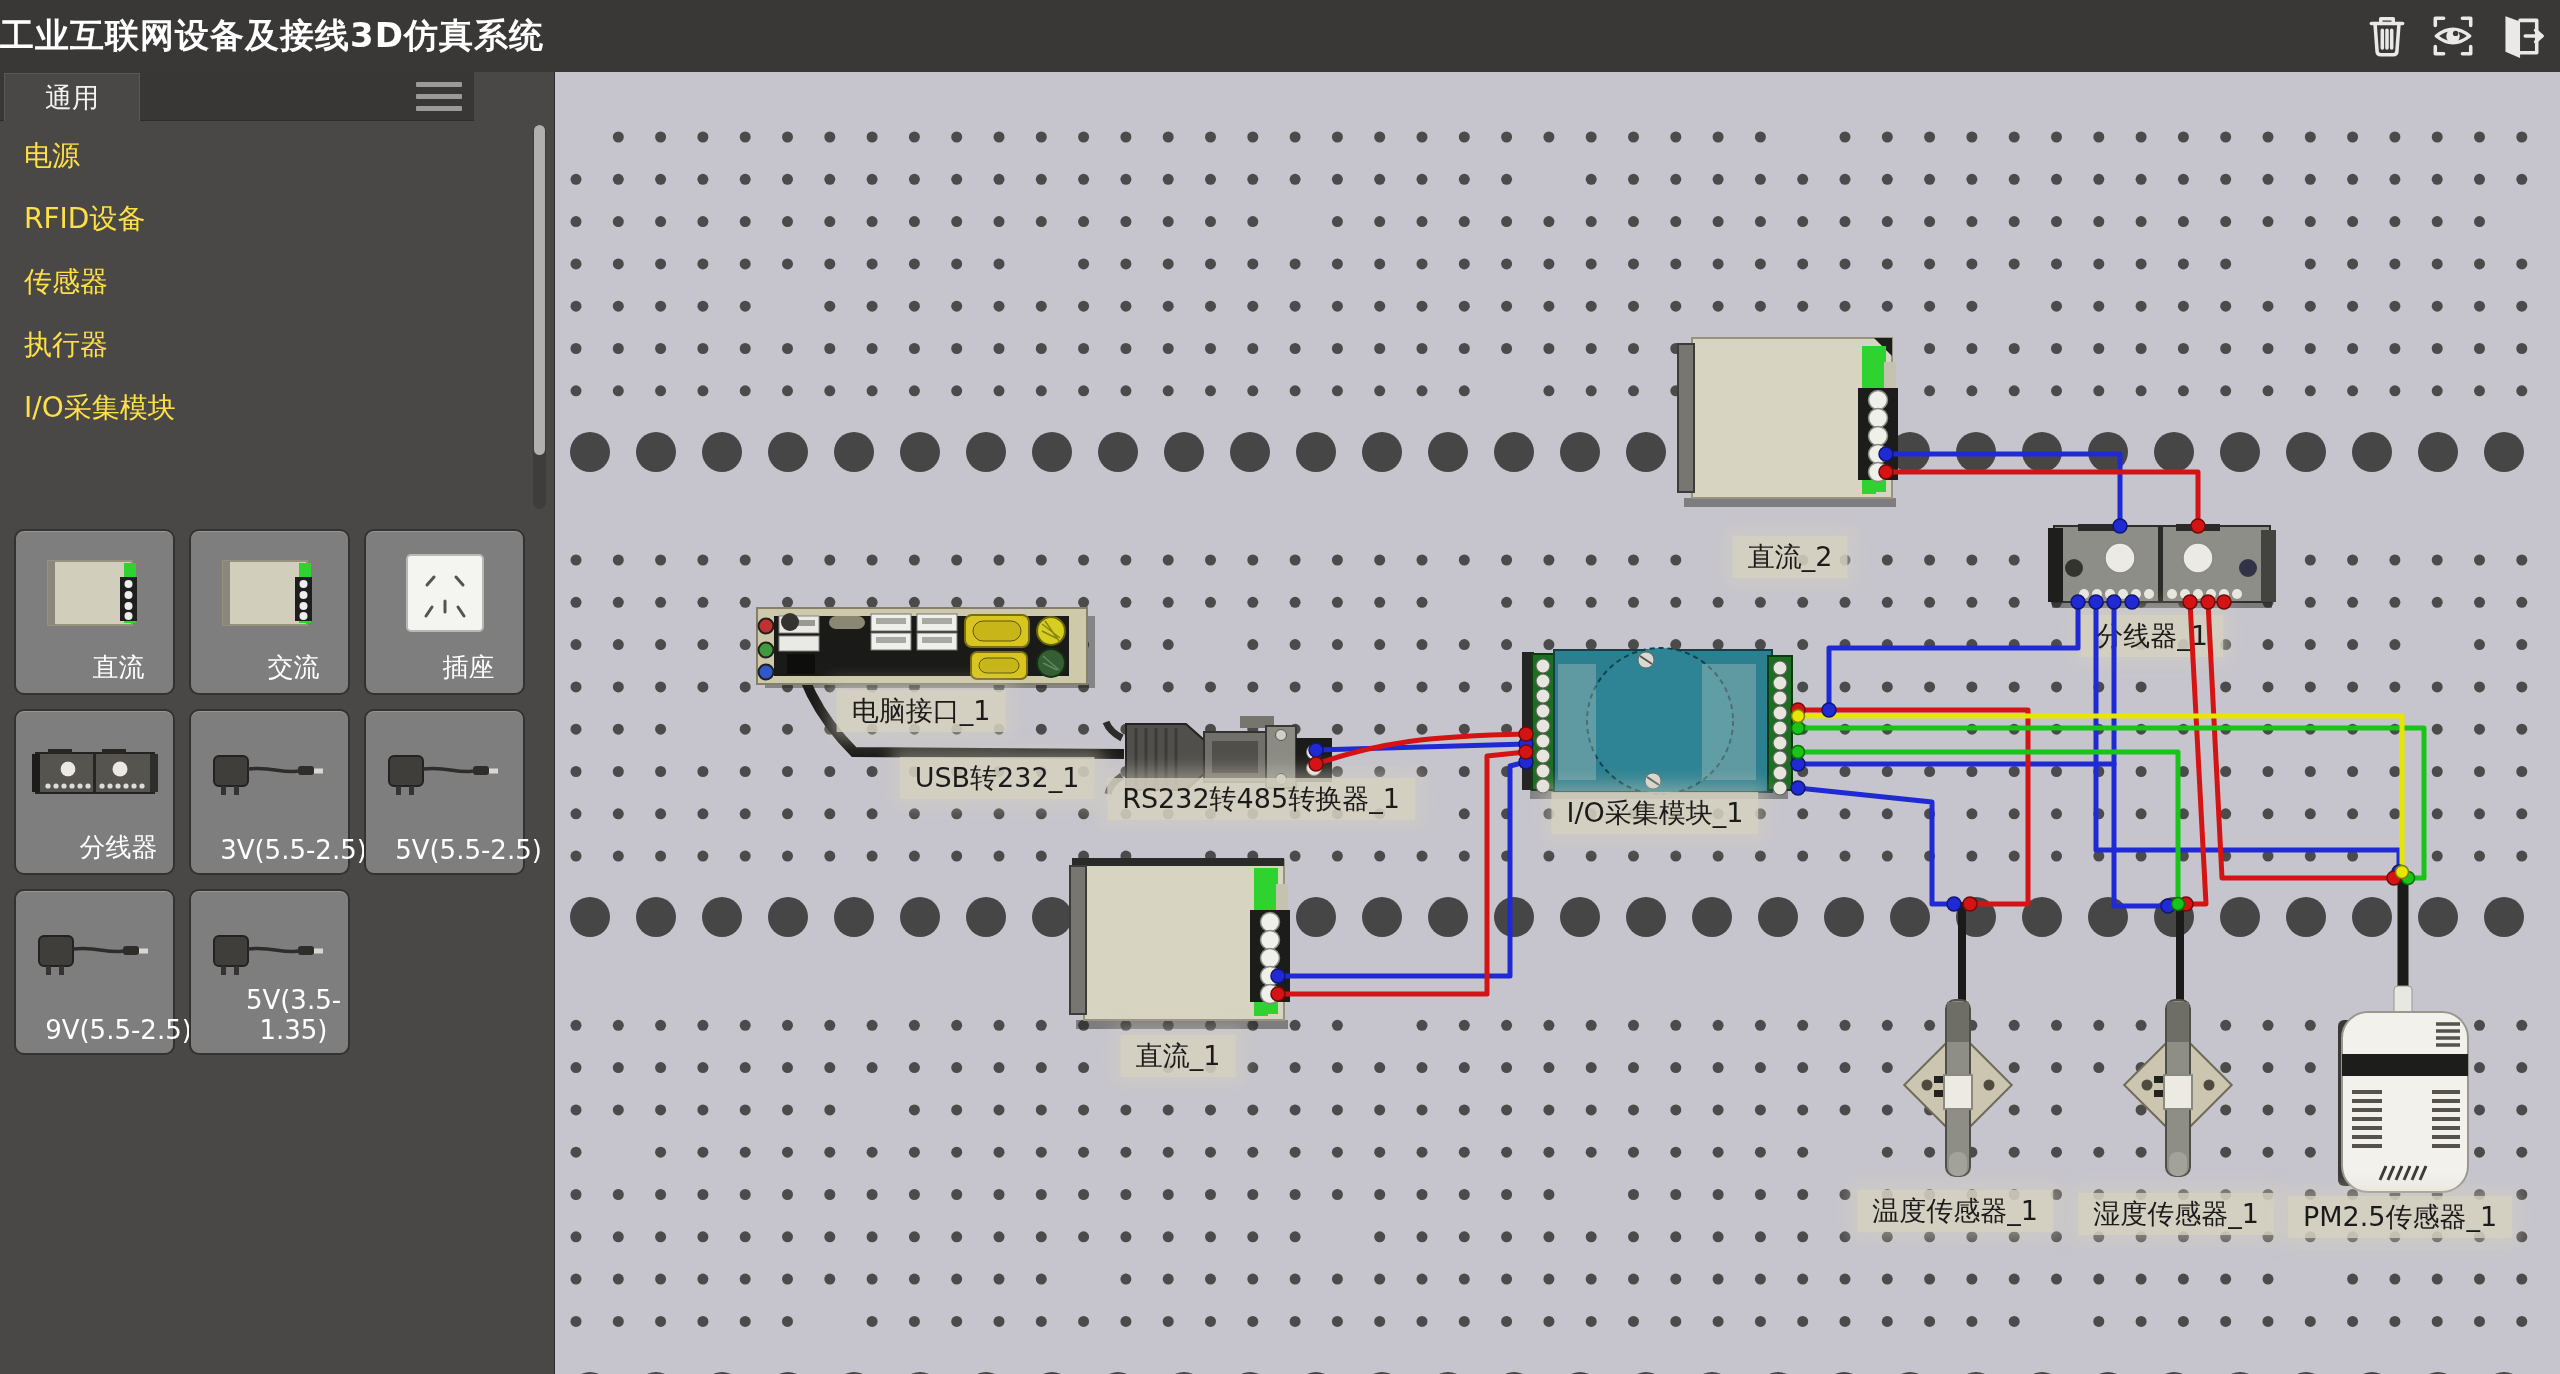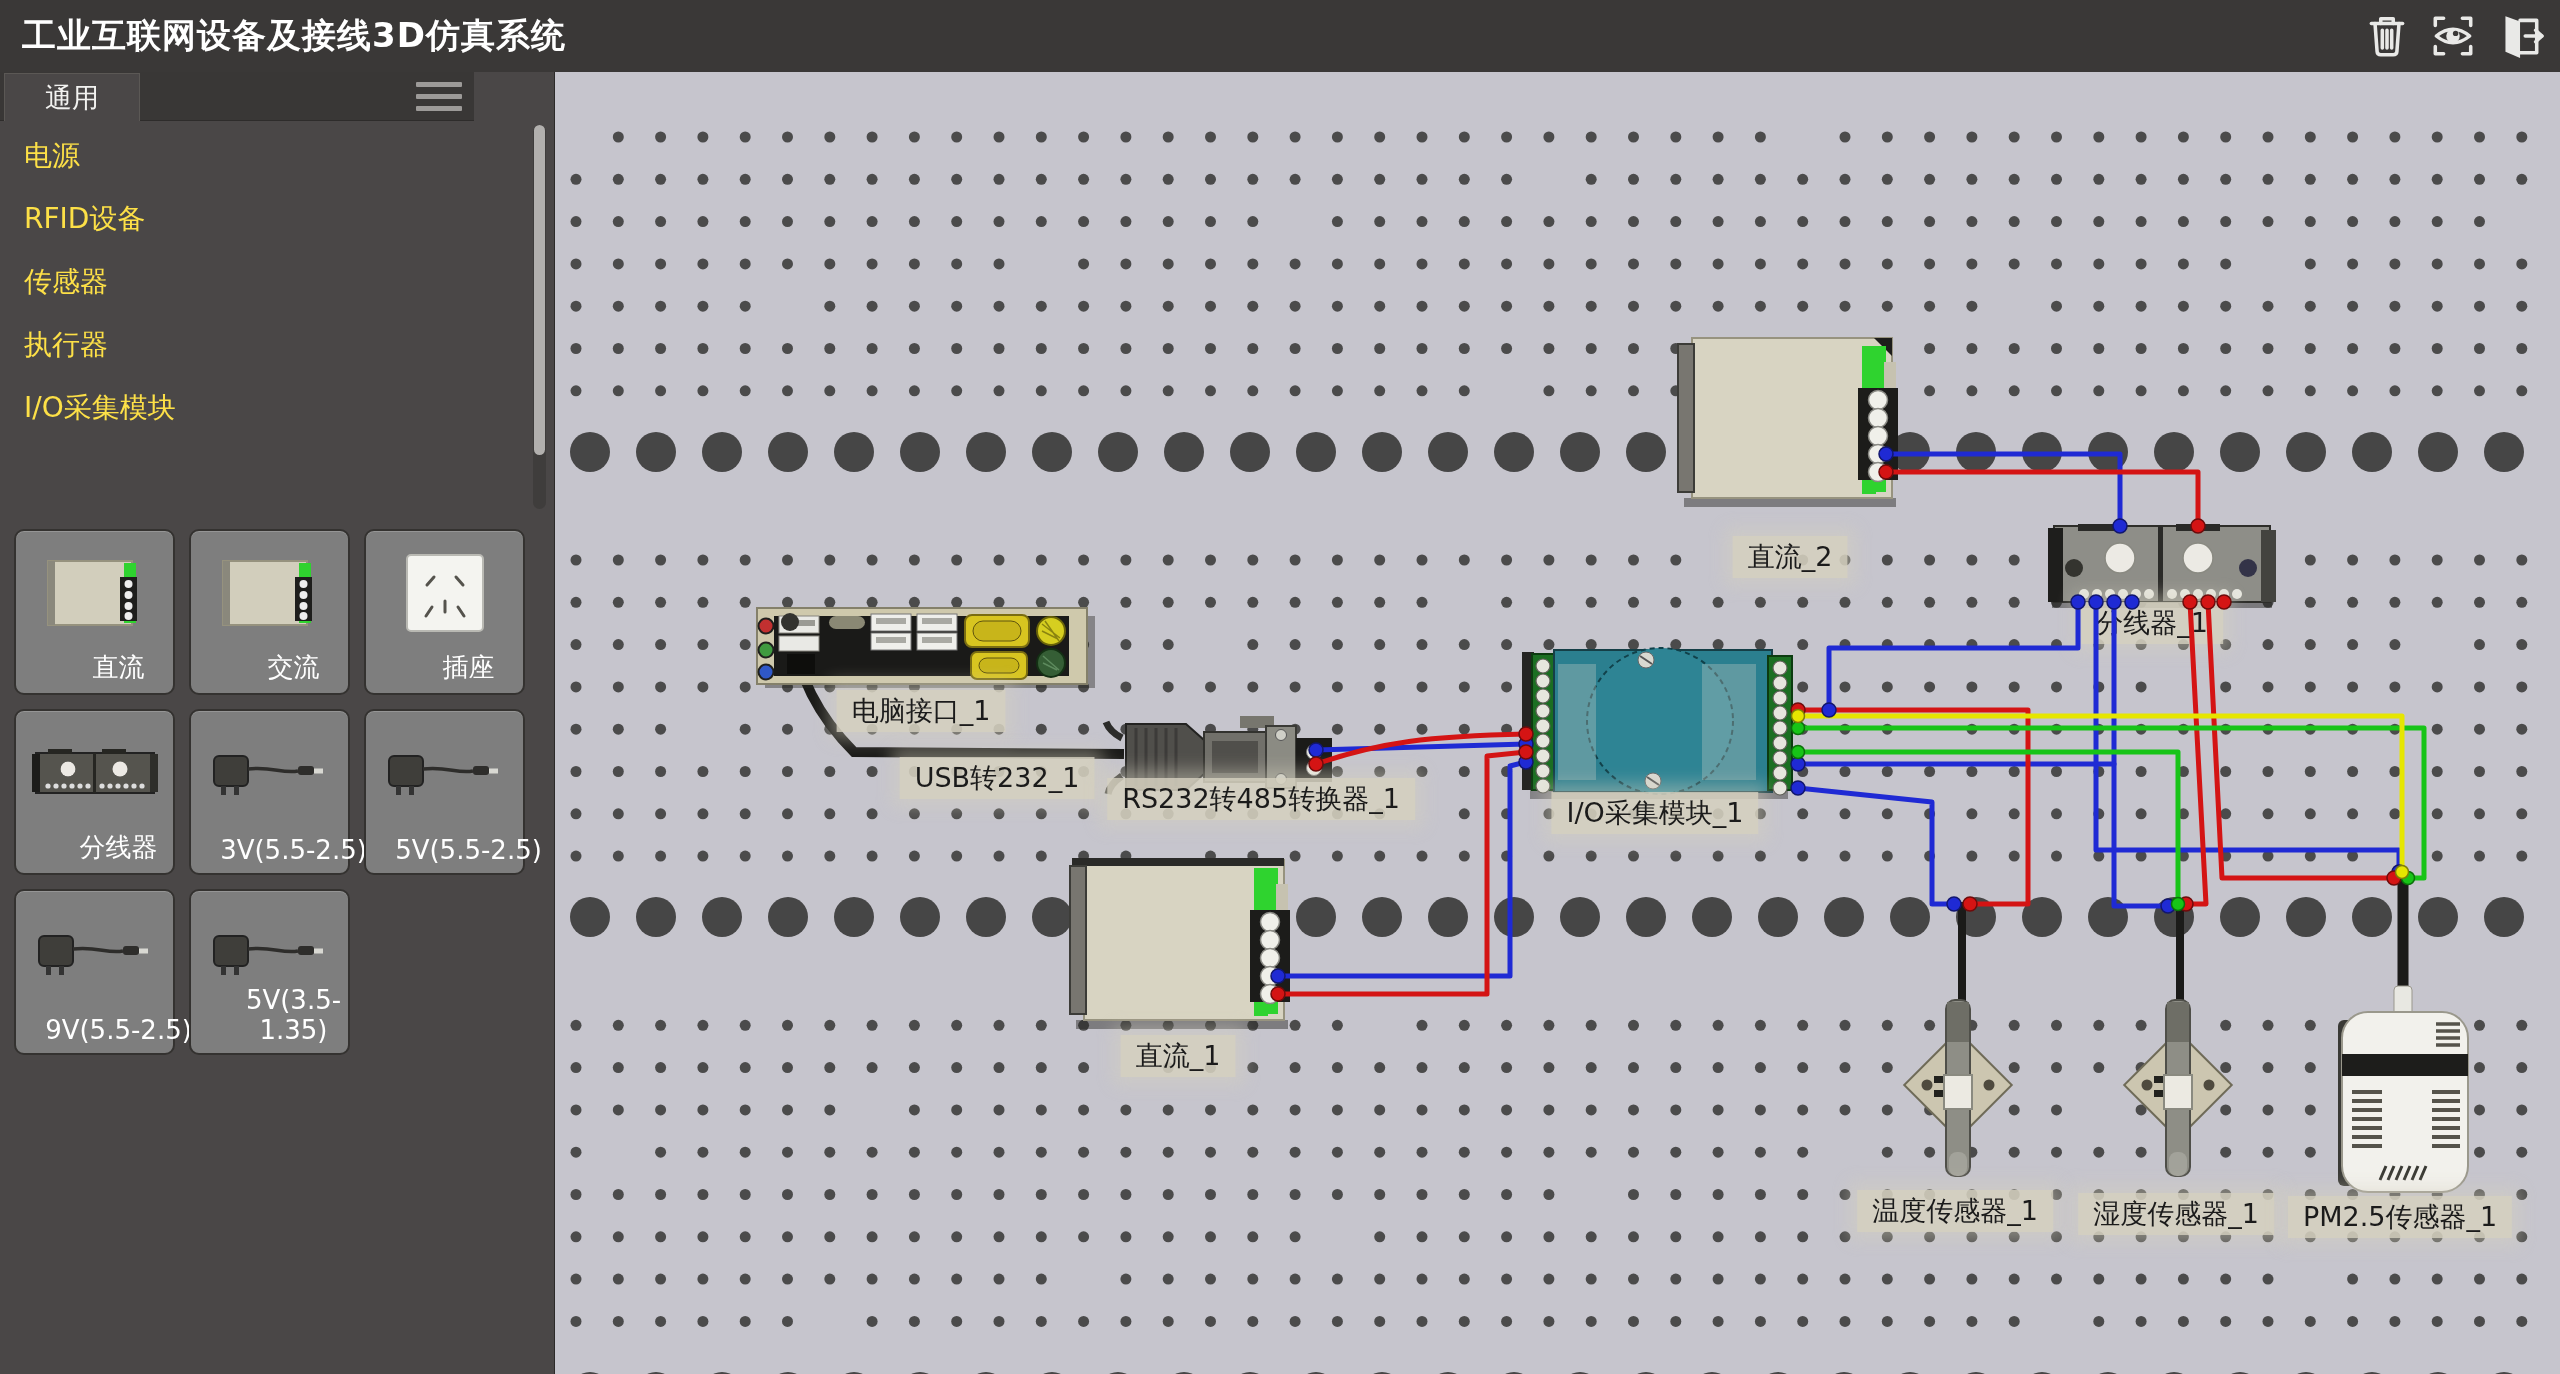--- a/index.html
+++ b/index.html
@@ -4,21 +4,21 @@
 <style>
   html,body{margin:0;padding:0;}
   body{
     width:2560px;height:1374px;overflow:hidden;position:relative;
     background:#c6c5cd;font-family:"DejaVu Sans","Liberation Sans",sans-serif;
     -webkit-font-smoothing:antialiased;
   }
   
   .header{position:absolute;left:0;top:0;width:2560px;height:72px;background:#3a3837;
     display:flex;align-items:center;z-index:30;}
-  .app-title{color:#ffffff;font-size:34px;font-weight:bold;margin-left:22px;letter-spacing:1px;}
+  .app-title{color:#ffffff;font-size:34px;font-weight:bold;letter-spacing:1px;}
   .header-icons{margin-left:auto;margin-right:16px;display:flex;gap:16px;align-items:center;}
   .h-icon{width:50px;height:50px;cursor:pointer;}
   .h-icon svg{width:50px;height:50px;}
   
   .sidebar{position:absolute;left:0;top:72px;width:554px;height:1302px;background:#4a4747;z-index:20;
     border-right:1px solid #2c2a29;}
   .tabbar{position:absolute;left:0;top:0;width:474px;height:48px;background:#393736;border-bottom:1px solid #2e2c2b;}
   .tab{position:absolute;left:4px;top:1px;width:134px;height:47px;background:#4a4747;
     color:#f2f2f0;font-size:27px;display:flex;align-items:center;justify-content:center;
     border:1px solid #5b5855;border-bottom:none;cursor:pointer;}
@@ -1554,21 +1554,21 @@
     <rect x="2342" y="1012" width="126" height="180" rx="26" fill="#f2f1ec" stroke="#9a988c" stroke-width="2"></rect>
     <rect x="2342" y="1054" width="126" height="22" fill="#1d1d1b"></rect>
     <path d="M2436,1024 h24 M2436,1031 h24 M2436,1038 h24 M2436,1045 h24" stroke="#55534b" stroke-width="3.5"></path>
     <path d="M2352,1092 h30 M2352,1101 h30 M2352,1110 h30 M2352,1119 h30 M2352,1128 h30 M2352,1137 h30 M2352,1146 h30" stroke="#55534b" stroke-width="4"></path>
     <path d="M2432,1092 h28 M2432,1101 h28 M2432,1110 h28 M2432,1119 h28 M2432,1128 h28 M2432,1137 h28 M2432,1146 h28" stroke="#55534b" stroke-width="4"></path>
     <path d="M2380,1180 l6,-14 M2388,1180 l6,-14 M2396,1180 l6,-14 M2404,1180 l6,-14 M2412,1180 l6,-14 M2420,1180 l6,-14" stroke="#3a3a34" stroke-width="3"></path>
   </g>
 </svg>
 
 <div class="dev-label" style="left:1790px;top:536px">直流_2</div>
-<div class="dev-label" style="left:2152px;top:602px">分线器_1</div>
+<div class="dev-label" style="left:2152px;top:615px">分线器_1</div>
 <div class="dev-label" style="left:921px;top:690px">电脑接口_1</div>
 <div class="dev-label" style="left:997px;top:757px">USB转232_1</div>
 <div class="dev-label" style="left:1261px;top:778px">RS232转485转换器_1</div>
 <div class="dev-label" style="left:1655px;top:792px">I/O采集模块_1</div>
 <div class="dev-label" style="left:1178px;top:1035px">直流_1</div>
 <div class="dev-label" style="left:1955px;top:1190px">温度传感器_1</div>
 <div class="dev-label" style="left:2176px;top:1193px">湿度传感器_1</div>
 <div class="dev-label" style="left:2400px;top:1196px">PM2.5传感器_1</div>
 
 <svg class="wires" viewBox="554 72 2006 1302">

